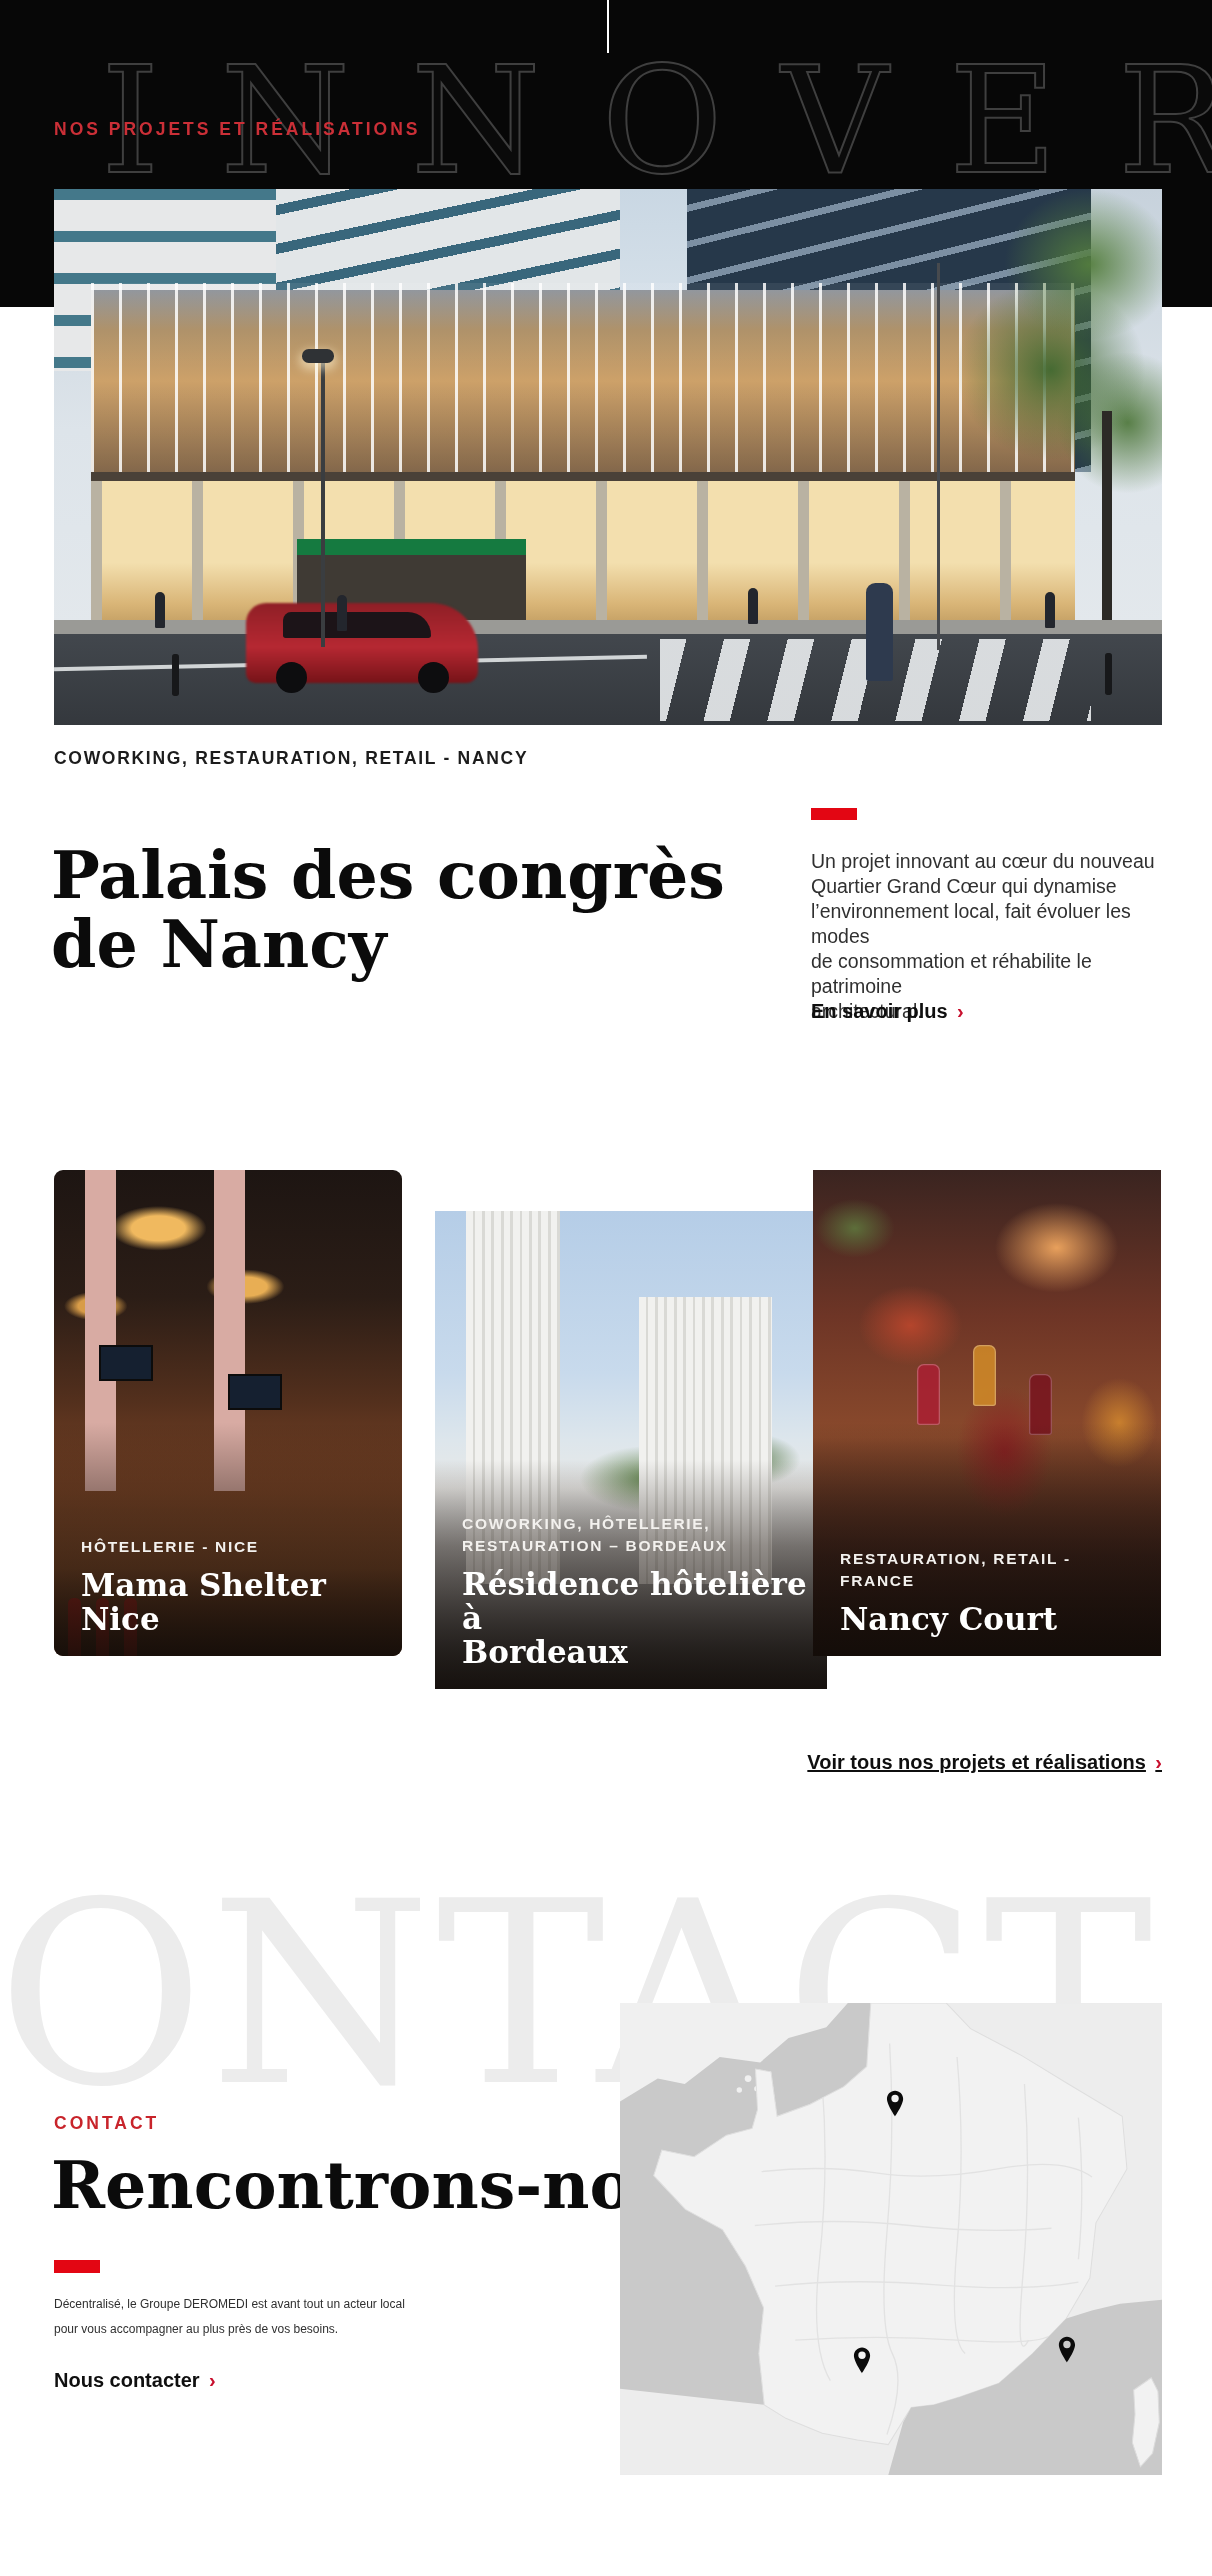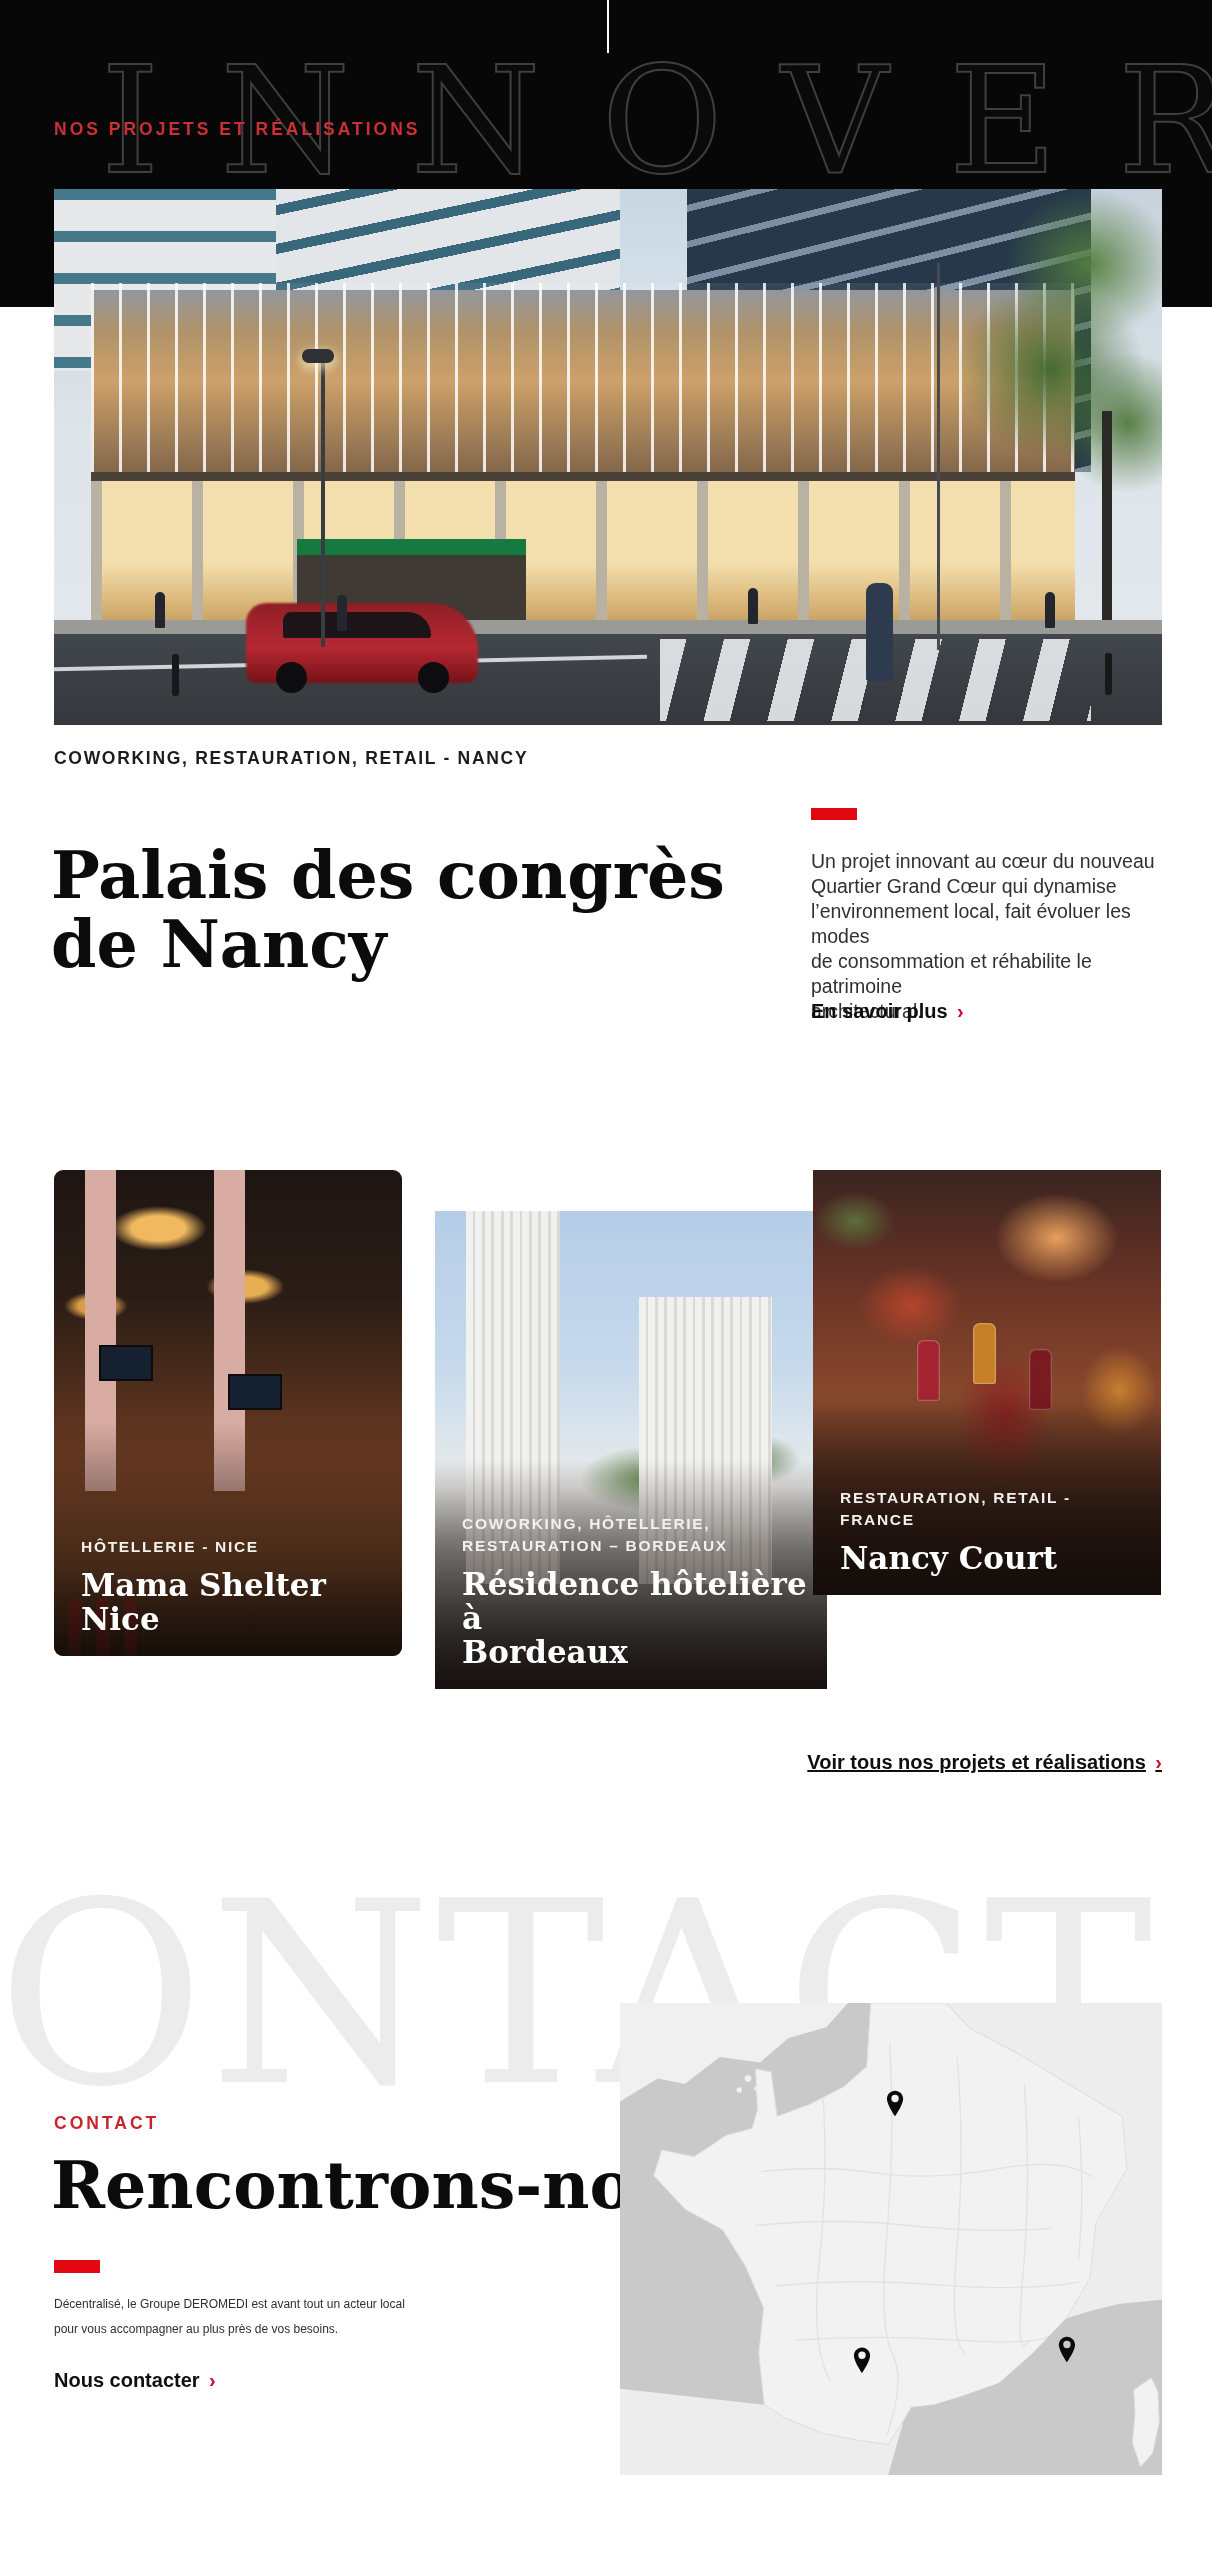--- a/index.html
+++ b/index.html
@@ -79,21 +79,21 @@
   .card-art{position:absolute;inset:0;}
   .card::after{content:"";position:absolute;inset:0;
         background:linear-gradient(180deg,rgba(0,0,0,0) 52%,rgba(30,20,13,.45) 70%,rgba(18,12,8,.9) 100%);}
   .card-cap{position:absolute;left:27px;right:17.5px;bottom:20px;z-index:2;}
   .card-label{font-size:15.5px;font-weight:600;letter-spacing:1.7px;color:#f3f1ee;
         line-height:21.6px;margin-bottom:10.8px;white-space:pre-line;}
   .card-title{font-family:"DejaVu Serif", serif;font-weight:700;font-size:31px;line-height:34px;
         color:#ffffff;white-space:pre-line;}
   .card1{left:54px;top:1170px;height:486px;border-radius:9px;}
   .card2{left:435px;top:1211px;height:478px;padding-left:44px;}
-  .card3{left:813px;top:1170px;height:425px;}
+  .card3{left:813px;top:1170px;height:486px;}
   .card1 .card-art{background:
         radial-gradient(67px 31px at 30% 12%,#f0b95f 0 40%,rgba(240,185,95,0) 72%),
         radial-gradient(54px 24px at 55% 24%,#e8ae54 0 40%,rgba(232,174,84,0) 72%),
         radial-gradient(44px 20px at 12% 28%,#d89c48 0 40%,rgba(216,156,72,0) 72%),
         linear-gradient(180deg,#1d1512 0%,#2b1d16 26%,#54301d 48%,#7d4526 66%,#93552e 82%,#4c2b1a 100%);}
   .c1-col{position:absolute;background:#d8aba3;width:31px;top:0;height:66%;}
   .c1-col.a{left:9%;}  .c1-col.b{left:46%;}
   .c1-tv{position:absolute;width:50px;height:32px;background:#152030;border:2px solid #0c0c0c;}
   .c1-tv.a{left:13%;top:36%;} .c1-tv.b{left:50%;top:42%;}
   .c1-stool{position:absolute;width:13.5px;height:58px;background:#c5281f;bottom:0;border-radius:5.4px 5.4px 0 0;}

